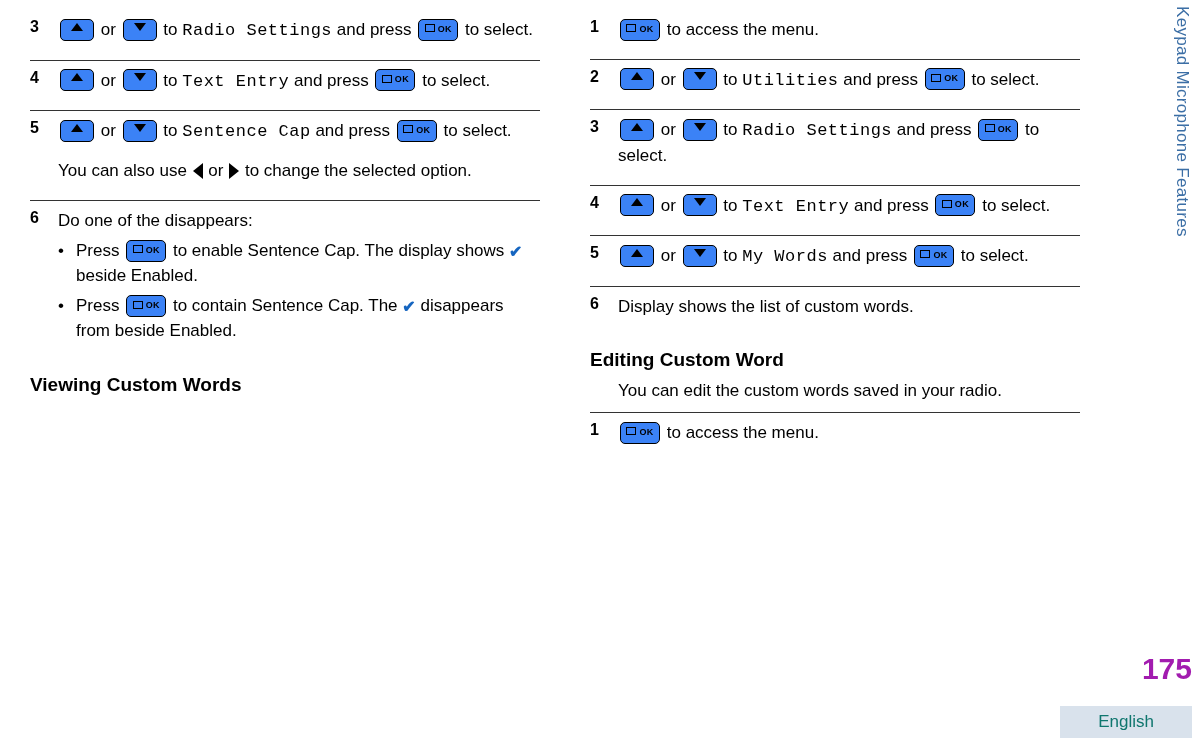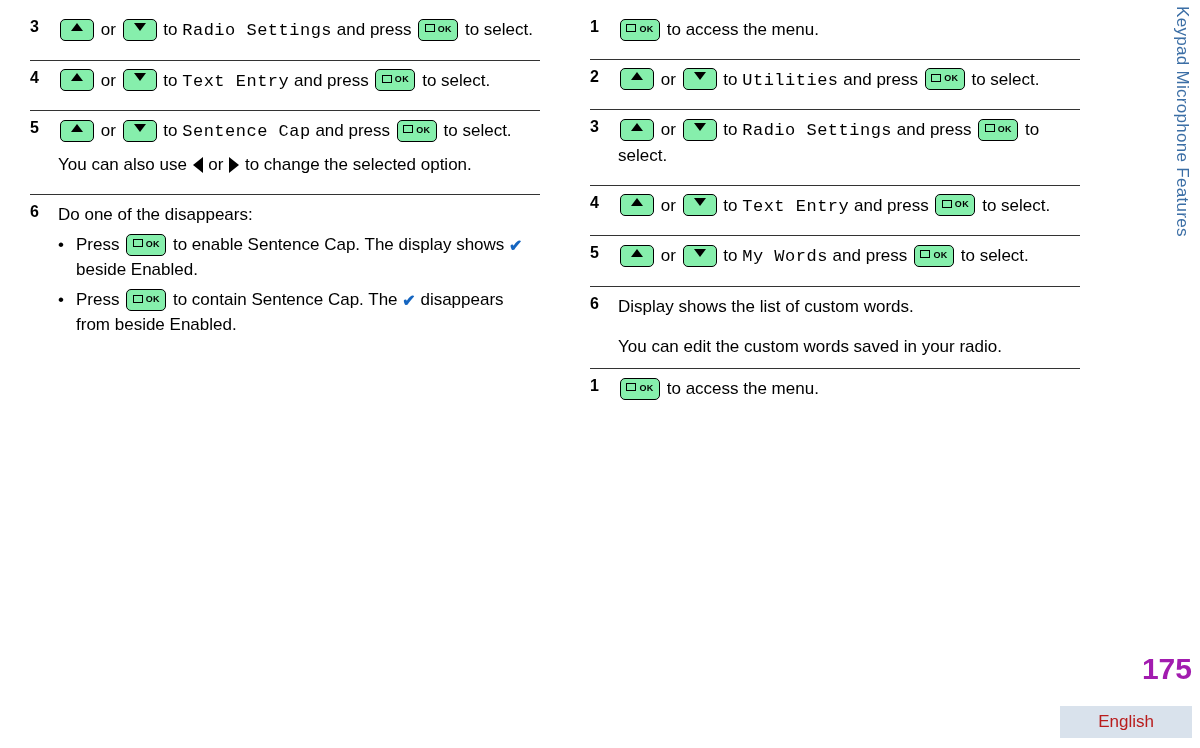--- a/index.html
+++ b/index.html
@@ -62,21 +62,21 @@
     border: 1.5px solid #000;
     border-radius: 5px;
     height: 22px;
     line-height: 18px;
     padding: 0 4px;
     margin: 0 2px;
     position: relative;
     top: -1px;
     min-width: 34px;
     text-align: center;
-    background: #86efac;
+    background: #3b82f6;
   }
   .key-ok {
     font-size: 9px;
     font-weight: bold;
     letter-spacing: 0.3px;
     padding: 0 5px;
     min-width: 40px;
   }
   .key-ok::before {
     content: "";
@@ -128,21 +128,21 @@
     bottom: 62px;
     color: #a21caf;
     font-size: 30px;
     font-weight: bold;
   }
   .langbox {
     position: absolute;
     right: 8px;
     bottom: 10px;
     background: #d9e2ec;
-    color: #b91c1c;
+    color: #0f766e;
     padding: 6px 38px;
     font-size: 17px;
   }
 </style>
 </head>
 <body>
 
 <div class="page">
 
   <div class="col">
@@ -197,21 +197,21 @@
           <span>or</span>
           <span class="key"><svg width="14" height="10">
                 <polygon points="1,1 13,1 7,9" fill="#000"></polygon>
               </svg></span>
           <span>to</span>
           <span class="lcd">Sentence Cap</span>
           <span>and press</span>
           <span class="key key-ok">OK</span>
           <span>to select.</span>
         </p>
-        <p style="margin-top:8px">
+        <p style="margin-top:14px">
           <span>You can also use</span>
           <span class="tri tri-left"></span>
           <span>or</span>
           <span class="tri tri-right"></span>
           <span>to change the selected option.</span>
         </p>
       </div>
     </div>
 
     <div class="step last">
@@ -236,20 +236,21 @@
               <span class="key key-ok">OK</span>
               <span>to contain Sentence Cap. The</span>
               <span class="check">✔</span>
               <span>disappears from beside Enabled.</span>
             </div>
           </div>
         </div>
       </div>
     </div>
 
+    <div class="heading">Viewing Custom Words</div>
   </div>
 
   <div class="col">
 
     <div class="step">
       <div class="step-num">1</div>
       <div class="step-body">
         <p>
           <span class="key key-ok">OK</span>
           <span>to access the menu.</span>
@@ -337,20 +338,21 @@
       </div>
     </div>
 
     <div class="step last">
       <div class="step-num">6</div>
       <div class="step-body">
         <p>Display shows the list of custom words.</p>
       </div>
     </div>
 
+    <div class="heading">Editing Custom Word</div>
     <p class="para">You can edit the custom words saved in your radio.</p>
 
     <div class="step last" style="border-top:1px solid #333; border-bottom:none">
       <div class="step-num">1</div>
       <div class="step-body">
         <p>
           <span class="key key-ok">OK</span>
           <span>to access the menu.</span>
         </p>
       </div>

